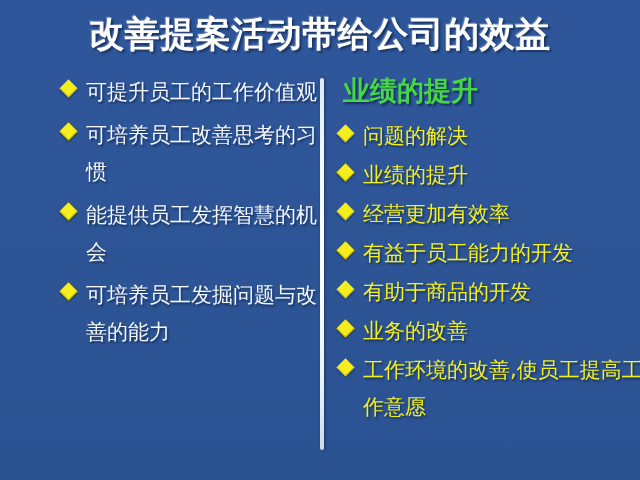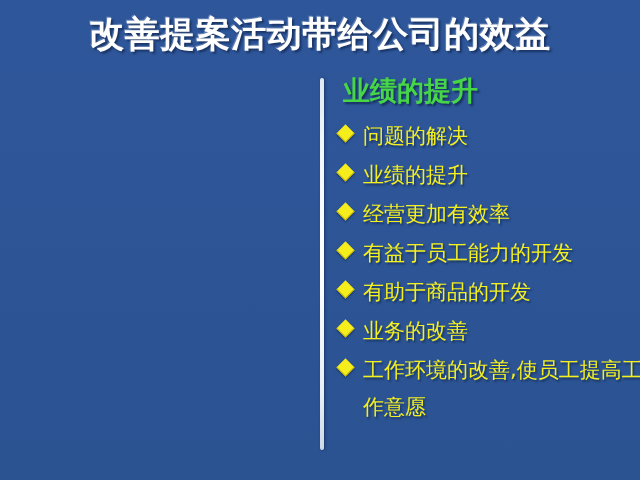--- a/index.html
+++ b/index.html
@@ -148,20 +148,38 @@
 
   <div id="title-bar">
     <span id="slide-title">改善提案活动带给公司的效益</span>
   </div>
 
   <div id="divider"></div>
 
   <div id="columns">
 
     <div class="column" id="col-left">
+      <ul class="bullet-list">
+        <li class="bullet-item">
+          <span class="diamond-icon"></span>
+          <span class="bullet-text">可提升员工的工作价值观</span>
+        </li>
+        <li class="bullet-item">
+          <span class="diamond-icon"></span>
+          <span class="bullet-text">可培养员工改善思考的习惯</span>
+        </li>
+        <li class="bullet-item">
+          <span class="diamond-icon"></span>
+          <span class="bullet-text">能提供员工发挥智慧的机会</span>
+        </li>
+        <li class="bullet-item">
+          <span class="diamond-icon"></span>
+          <span class="bullet-text">可培养员工发掘问题与改善的能力</span>
+        </li>
+      </ul>
     </div>
 
     <div class="column" id="col-right">
       <div class="col-header">业绩的提升</div>
       <ul class="bullet-list">
         <li class="bullet-item">
           <span class="diamond-icon"></span>
           <span class="bullet-text">问题的解决</span>
         </li>
         <li class="bullet-item">

